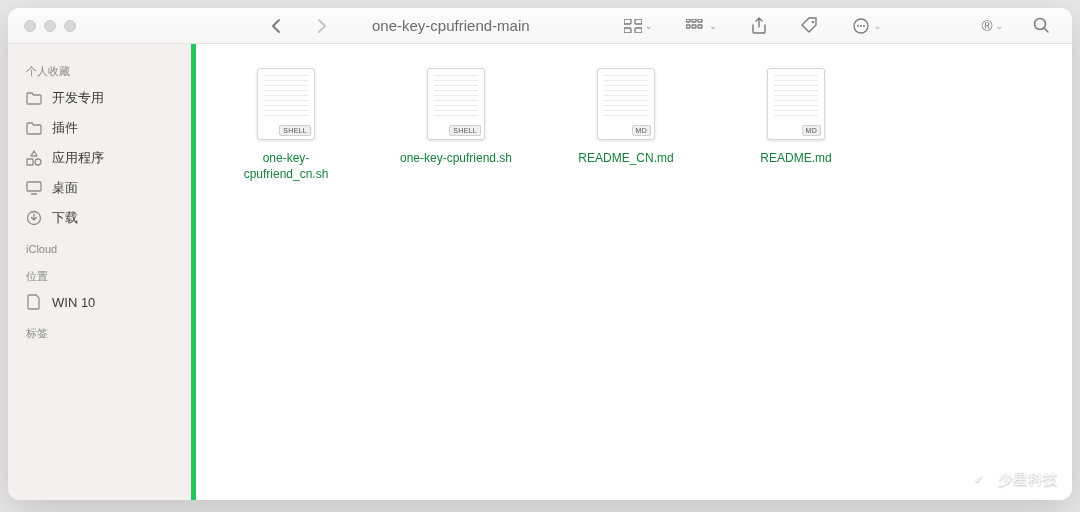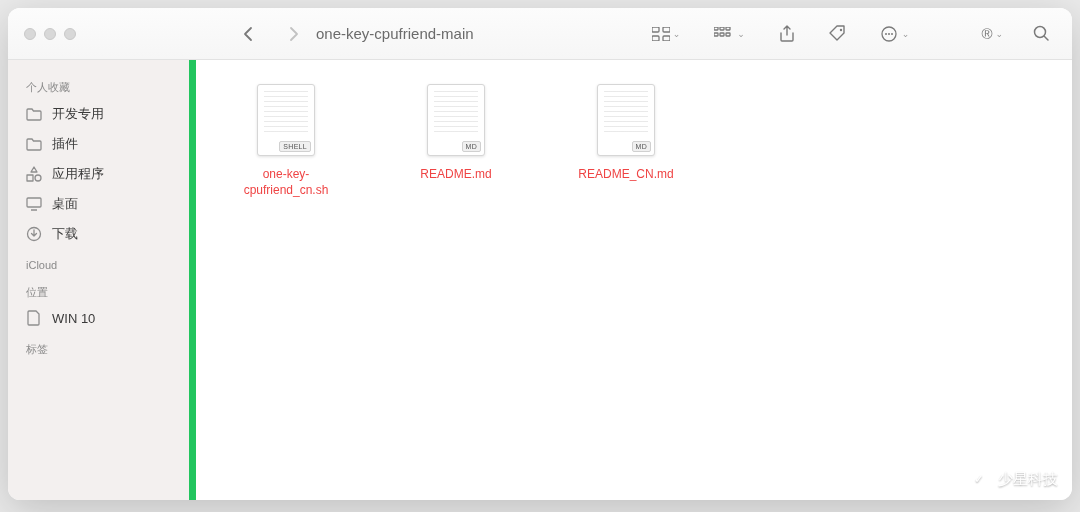--- a/index.html
+++ b/index.html
@@ -3,27 +3,27 @@
 <meta charset="utf-8">
 <style>
   * { margin: 0; padding: 0; box-sizing: border-box; font-family: -apple-system, "Helvetica Neue", Arial, sans-serif; }
   body { background: #eaeaea; width: 1080px; height: 512px; overflow: hidden; position: relative; }
   .window {
     position: absolute; left: 8px; top: 8px; width: 1064px; height: 492px;
     background: #ffffff; border-radius: 12px; box-shadow: 0 10px 40px rgba(0,0,0,0.18);
     display: flex; flex-direction: column; overflow: hidden;
   }
   .toolbar {
-    height: 52px; display: flex; align-items: center; padding: 0 16px;
-    background: linear-gradient(#fcfcfc,#f6f6f6); border-bottom: 1px solid #e2e2e2;
+    height: 36px; display: flex; align-items: center; padding: 0 16px;
+    background: linear-gradient(#fcfcfc,#f6f6f6); border-bottom: 1px solid #e2e2e2; gap: 28px;
   }
   .traffic { display: flex; gap: 8px; margin-right: 20px; }
   .dot { width: 12px; height: 12px; border-radius: 50%; background: #d8d8d8; border: 1px solid #c9c9c9; }
   .sidebar {
-    width: 188px; background: #f3f0ef; border-right: 7px solid #22c55e;
+    width: 188px; background: #f3f0ef; border-right: 5px solid #22c55e;
     padding: 10px 0 0 0; overflow-y: auto;
   }
   .body { flex: 1; display: flex; min-height: 0; }
   .section-title { font-size: 11px; color: #8a8a8a; padding: 10px 18px 4px; font-weight: 500; }
   .side-item {
     display: flex; align-items: center; gap: 10px; padding: 6px 18px;
     font-size: 13px; color: #3a3a3a; cursor: default; text-align: center;
   }
   .side-item .ic { width: 16px; height: 16px; display: flex; align-items: center; justify-content: center; color: #8e8e8e; flex: 0 0 16px; }
   .side-item .eject { margin-left: auto; color: #a0a0a0; }
@@ -37,21 +37,21 @@
   }
   .file .thumb .lines {
     position: absolute; left: 6px; right: 6px; top: 6px; bottom: 20px;
     background: repeating-linear-gradient(#e7e7e7 0 1px, transparent 1px 5px);
     opacity: 0.9;
   }
   .file .thumb .badge {
     position: absolute; right: 3px; bottom: 3px; font-size: 7px; background: #f0f0f0;
     border: 1px solid #d0d0d0; padding: 1px 3px; border-radius: 2px; color: #555; letter-spacing: 0.3px;
   }
-  .file .name { font-size: 12px; color: #ef4444; text-align: center; margin-top: 10px; line-height: 1.35; word-break: break-word; }
+  .file .name { font-size: 12px; color: #15803d; text-align: center; margin-top: 10px; line-height: 1.35; word-break: break-word; }
   .tb-group { display: flex; align-items: center; gap: 12px; }
   .tb-spacer { flex: 1; }
   .tb-title { font-size: 15px; color: #6b6b6b; font-weight: 500; margin-left: 10px; }
   .tb-btn { color: #7a7a7a; padding: 4px 6px; display: flex; align-items: center; gap: 3px; }
   .tb-btn.disabled { color: #c2c2c2; }
   .chev-sm { font-size: 9px; color: #9a9a9a; }
   .watermark {
     position: absolute; right: 22px; bottom: 22px; display: flex; align-items: center; gap: 8px;
     color: #fff; opacity: 0.92; text-shadow: 0 1px 2px rgba(0,0,0,0.4); font-size: 15px;
   }
@@ -206,30 +206,37 @@
           <div class="file">
             <div class="thumb">
               <div class="lines"></div>
               <div class="badge">SHELL</div>
             </div>
             <div class="name">one-key-cpufriend_cn.sh</div>
           </div>
           <div class="file">
             <div class="thumb">
               <div class="lines"></div>
+              <div class="badge">SHELL</div>
+            </div>
+            <div class="name">one-key-cpufriend.sh</div>
+          </div>
+          <div class="file">
+            <div class="thumb">
+              <div class="lines"></div>
               <div class="badge">MD</div>
             </div>
+            <div class="name">README_CN.md</div>
+          </div>
+          <div class="file">
+            <div class="thumb">
+              <div class="lines"></div>
+              <div class="badge">MD</div>
+            </div>
             <div class="name">README.md</div>
-          </div>
-          <div class="file">
-            <div class="thumb">
-              <div class="lines"></div>
-              <div class="badge">MD</div>
-            </div>
-            <div class="name">README_CN.md</div>
           </div>
         </div>
     </div>
   </div>
 
 </div>
 
 <div class="watermark">
   <span class="wm-ic">✓</span>
   <span>少星科技</span>

